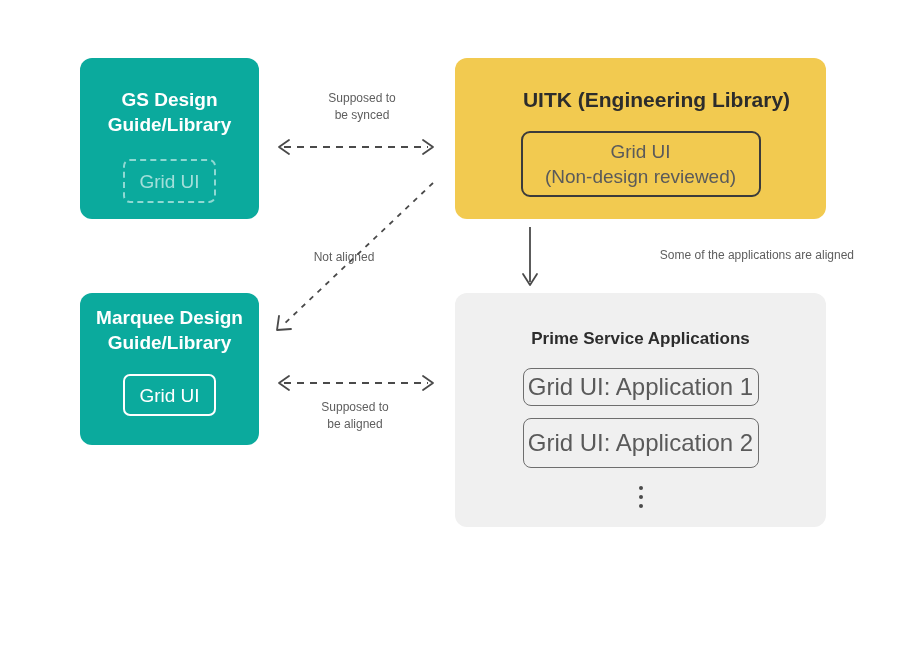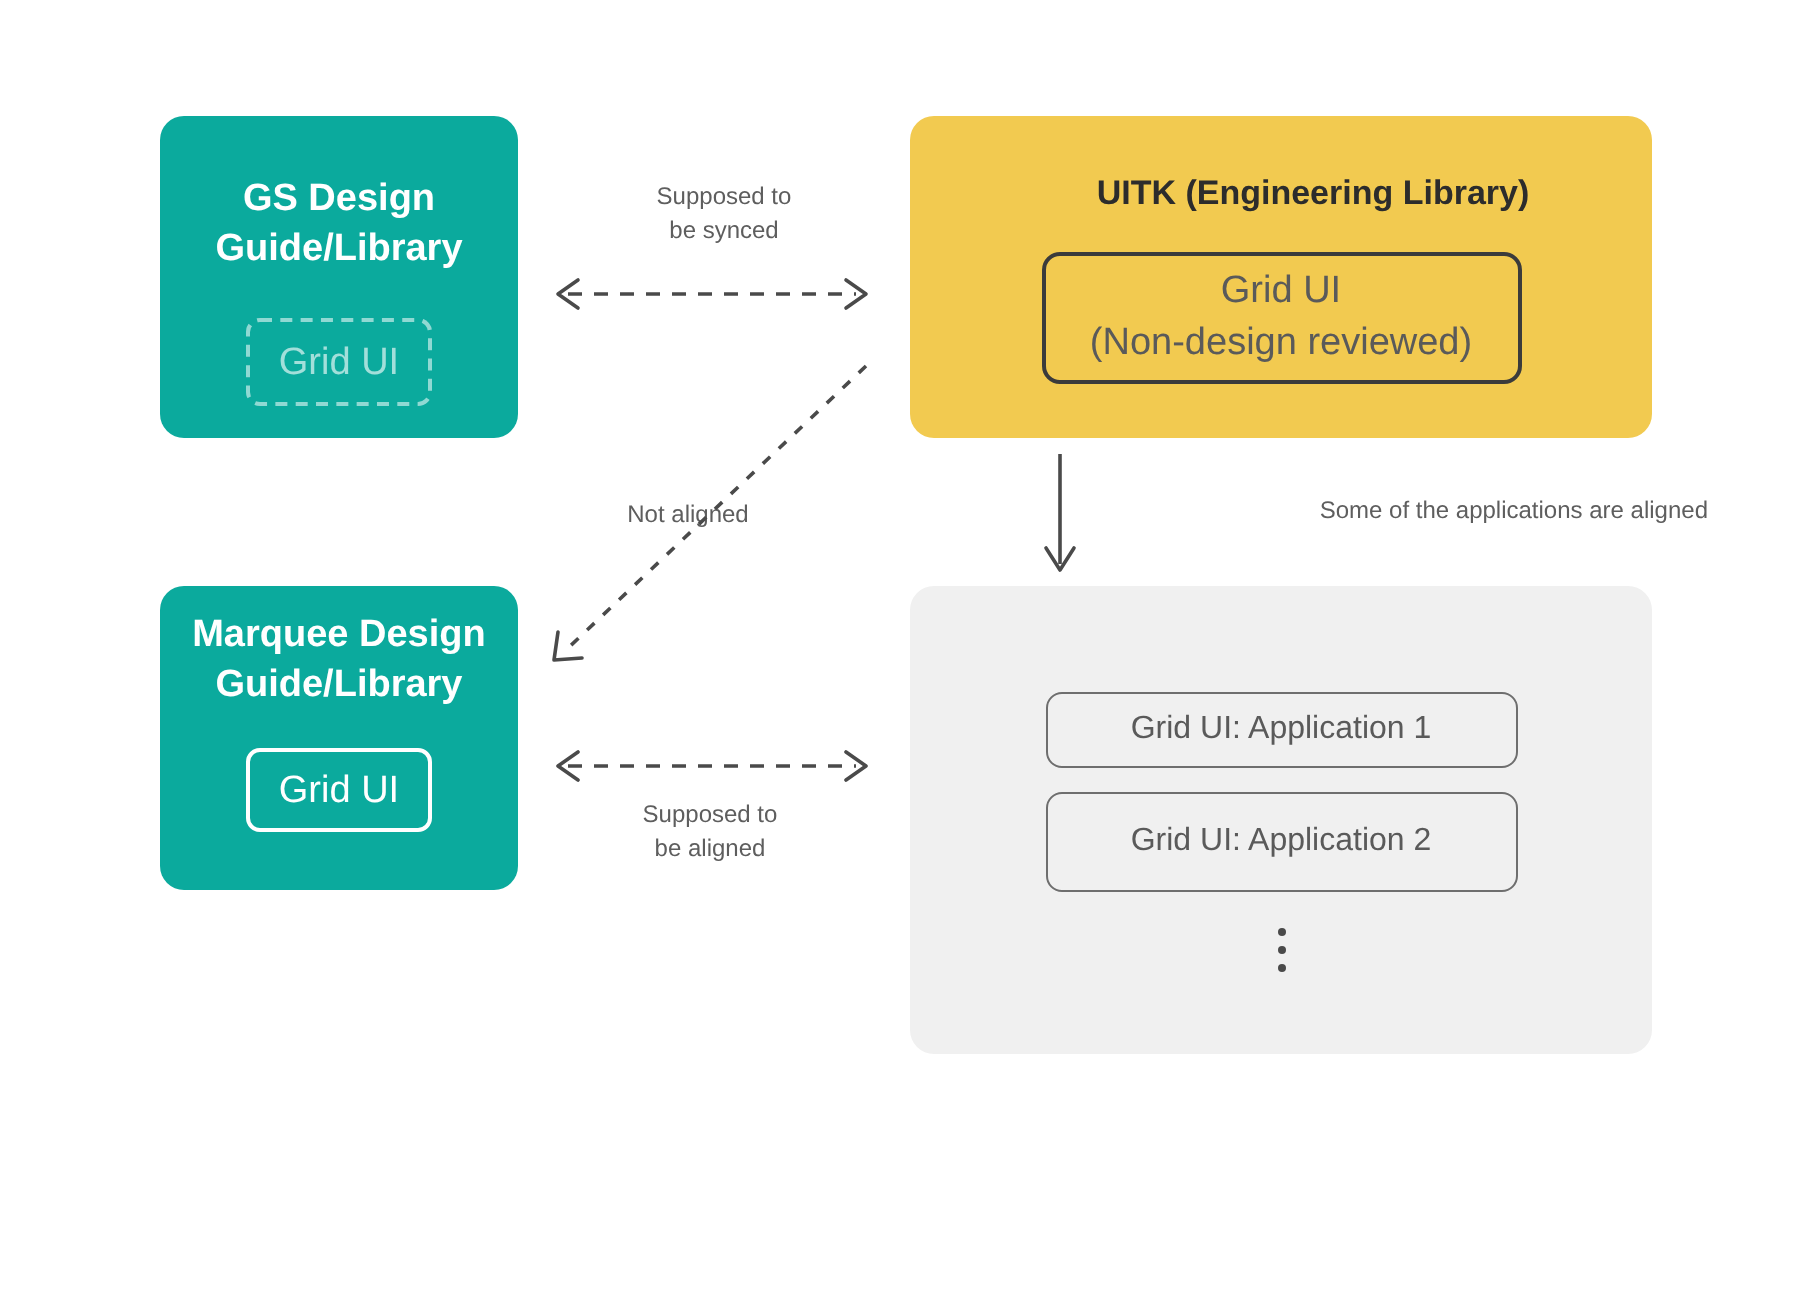--- a/index.html
+++ b/index.html
@@ -63,21 +63,21 @@
 
   
   .card-yellow {
     background: #F2CA50;
     display: flex;
     flex-direction: column;
     align-items: center;
   }
   .card-yellow .node-title {
     color: #2c2c2c;
-    font-size: 17px;
+    font-size: 21px;
     margin-left: 32px;
   }
   .chip-dark {
     border: 2px solid #3b3b3b;
     color: #5a5a5a;
     border-radius: 9px;
     text-align: center;
     font-size: 19px;
     line-height: 1.35;
     white-space: pre-line;
@@ -92,21 +92,21 @@
   }
   .card-gray .node-title {
     color: #2c2c2c;
     font-size: 17px;
   }
   .chip-gray {
     border: 1.6px solid #6e6e6e;
     color: #5a5a5a;
     background: transparent;
     border-radius: 8px;
-    font-size: 16px;
+    font-size: 24px;
   }
   .vdots {
     display: flex;
     flex-direction: column;
     align-items: center;
     justify-content: center;
     gap: 5px;
   }
   .vdots i {
     display: block;
@@ -159,20 +159,21 @@
 
   <div class="node card-yellow" style="left:455px; top:58px; width:371px; height:161px; padding-top:28px;">
     <div class="node-title">UITK (Engineering Library)</div>
     <div class="chip-dark" style="width:236px; height:62px; margin-top:18px; display:flex; align-items:center; justify-content:center;">
       <span>Grid UI
 (Non-design reviewed)</span>
     </div>
   </div>
 
   <div class="node card-gray" style="left:455px; top:293px; width:371px; height:234px; padding-top:35px;">
+    <div class="node-title">Prime Service Applications</div>
 
     <div class="chip chip-gray" style="width:236px; height:38px; margin-top:18px;">
       <span>Grid UI: Application 1</span>
     </div>
 
     <div class="chip chip-gray" style="width:236px; height:50px; margin-top:12px;">
       <span>Grid UI: Application 2</span>
     </div>
 
     <div class="vdots" style="margin-top:16px; height:26px;">

